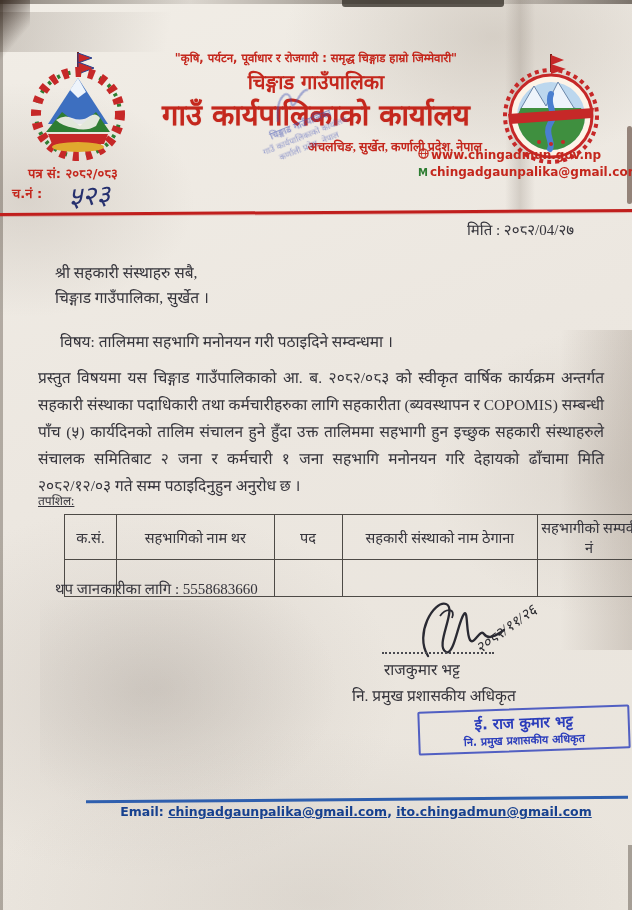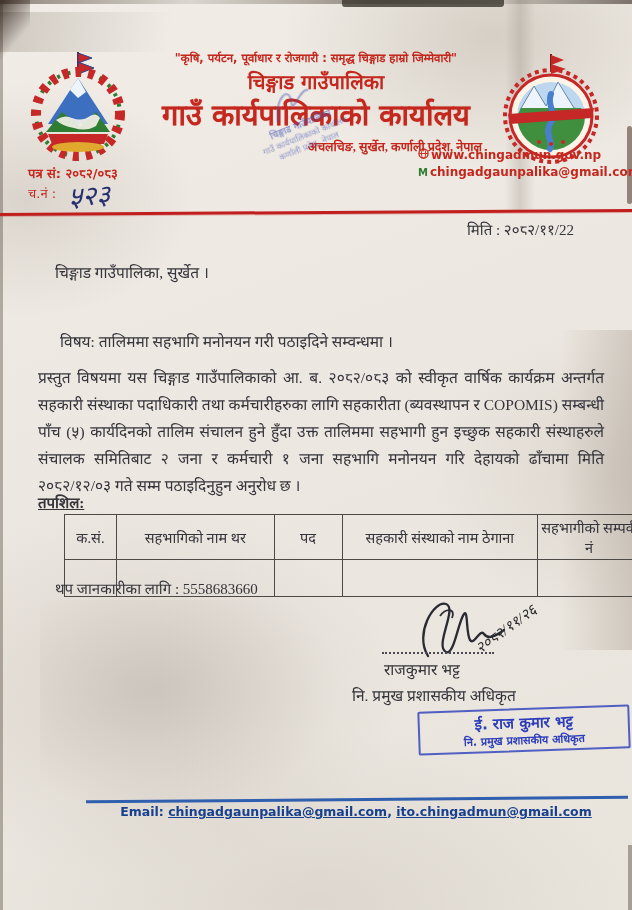--- a/index.html
+++ b/index.html
@@ -48,36 +48,36 @@
 
   .hstamp{position:absolute;left:228px;top:84px;width:140px;transform:rotate(-22deg);
     color:#3f51b5;opacity:.55;text-align:center;filter:blur(.3px);
     font-family:"DejaVu Sans","Liberation Sans",sans-serif;}
   .hstamp .l1{font-size:9.5px;font-weight:bold;}
   .hstamp .l2{font-size:8.5px;}
   .hstamp .l3{font-size:8.5px;}
 
   .refblock{position:absolute;left:28px;top:164px;
     font-family:"DejaVu Sans","Liberation Sans",sans-serif;font-weight:bold;font-size:13px;color:#c4271d;text-align:center;}
-  .dispatch{position:absolute;left:28px;top:184px;
-    font-family:"DejaVu Sans","Liberation Sans",sans-serif;font-weight:normal;font-size:13px;color:#c4271d;}
+  .dispatch{position:absolute;left:12px;top:184px;
+    font-family:"DejaVu Sans","Liberation Sans",sans-serif;font-weight:bold;font-size:13px;color:#c4271d;}
   .dispatch-val{position:absolute;left:68px;top:176px;color:#26306e;
     font-size:27px;font-style:italic;transform:rotate(-4deg);font-family:"DejaVu Serif",serif;}
 
   .redrule{position:absolute;left:0;top:211px;width:632px;height:3px;background:#c01f1d;transform:rotate(-.35deg);box-shadow:0 1px 0 rgba(192,31,29,.25);}
 
   .dateblock{position:absolute;right:58px;top:218px;text-align:right;font-size:15px;color:#35343b;line-height:24px;}
 
   .recipient{position:absolute;left:55px;top:260px;font-size:15.5px;color:#35343b;line-height:25px;}
   .subject{position:absolute;left:60px;top:330px;width:512px;text-align:left;font-size:15.5px;color:#35343b;}
 
   .bodytext{position:absolute;left:38px;top:364px;width:566px;font-size:15.5px;color:#35343b;
     text-align:justify;line-height:27px;}
   .postscript{position:absolute;left:38px;top:470px;font-size:15.5px;color:#35343b;}
-  .schedule{position:absolute;left:38px;top:492px;font-size:15px;color:#35343b;text-decoration:underline;font-weight:bold;}
+  .schedule{position:absolute;left:38px;top:492px;font-size:12px;color:#35343b;text-decoration:underline;}
 
   table.sch{position:absolute;left:36px;top:514px;width:577px;border-collapse:collapse;margin-left:28px;}
   table.sch th,table.sch td{border:1.6px solid #4d4a46;font-weight:normal;
     font-size:14.5px;color:#35343b;text-align:center;padding:2px 2px;}
   table.sch th{height:24px;}
   table.sch td{height:32px;}
 
   .contactnote{position:absolute;left:55px;top:578px;font-size:15px;color:#35343b;}
 
   .sigwrap{position:absolute;left:330px;top:592px;width:290px;}
@@ -178,24 +178,25 @@
     <div class="l3">कर्णाली प्रदेश, नेपाल</div>
   </div>
 
   <div class="refblock">पत्र सं: २०८२/०८३</div>
   <div class="dispatch">च.नं :</div>
   <div class="dispatch-val">५२३</div>
 
   <div class="redrule"></div>
 
   <div class="dateblock">
-    <div>मिति : २०८२/११/22</div>
+    <div>मिति : २०८२/04/२७</div>
   </div>
 
   <div class="recipient">
+    <div>श्री सहकारी संस्थाहरु सबै,</div>
     <div>चिङ्गाड गाउँपालिका, सुर्खेत ।</div>
   </div>
 
   <div class="subject">विषय: तालिममा सहभागि मनोनयन गरी पठाइदिने सम्वन्धमा ।</div>
 
   <div class="bodytext">प्रस्तुत विषयमा यस चिङ्गाड गाउँपालिकाको आ. ब. २०८२/०८३ को स्वीकृत वार्षिक कार्यक्रम अन्तर्गत सहकारी संस्थाका पदाधिकारी तथा कर्मचारीहरुका लागि सहकारीता (ब्यवस्थापन र COPOMIS) सम्बन्धी पाँच (५) कार्यदिनको तालिम संचालन हुने हुँदा उक्त तालिममा सहभागी हुन इच्छुक सहकारी संस्थाहरुले संचालक समितिबाट २ जना र कर्मचारी १ जना सहभागि मनोनयन गरि देहायको ढाँचामा मिति २०८२/१२/०३ गते सम्म पठाइदिनुहुन अनुरोध छ ।</div>
   <div class="schedule">तपशिल:</div>
 
   <table class="sch">
     <colgroup>

